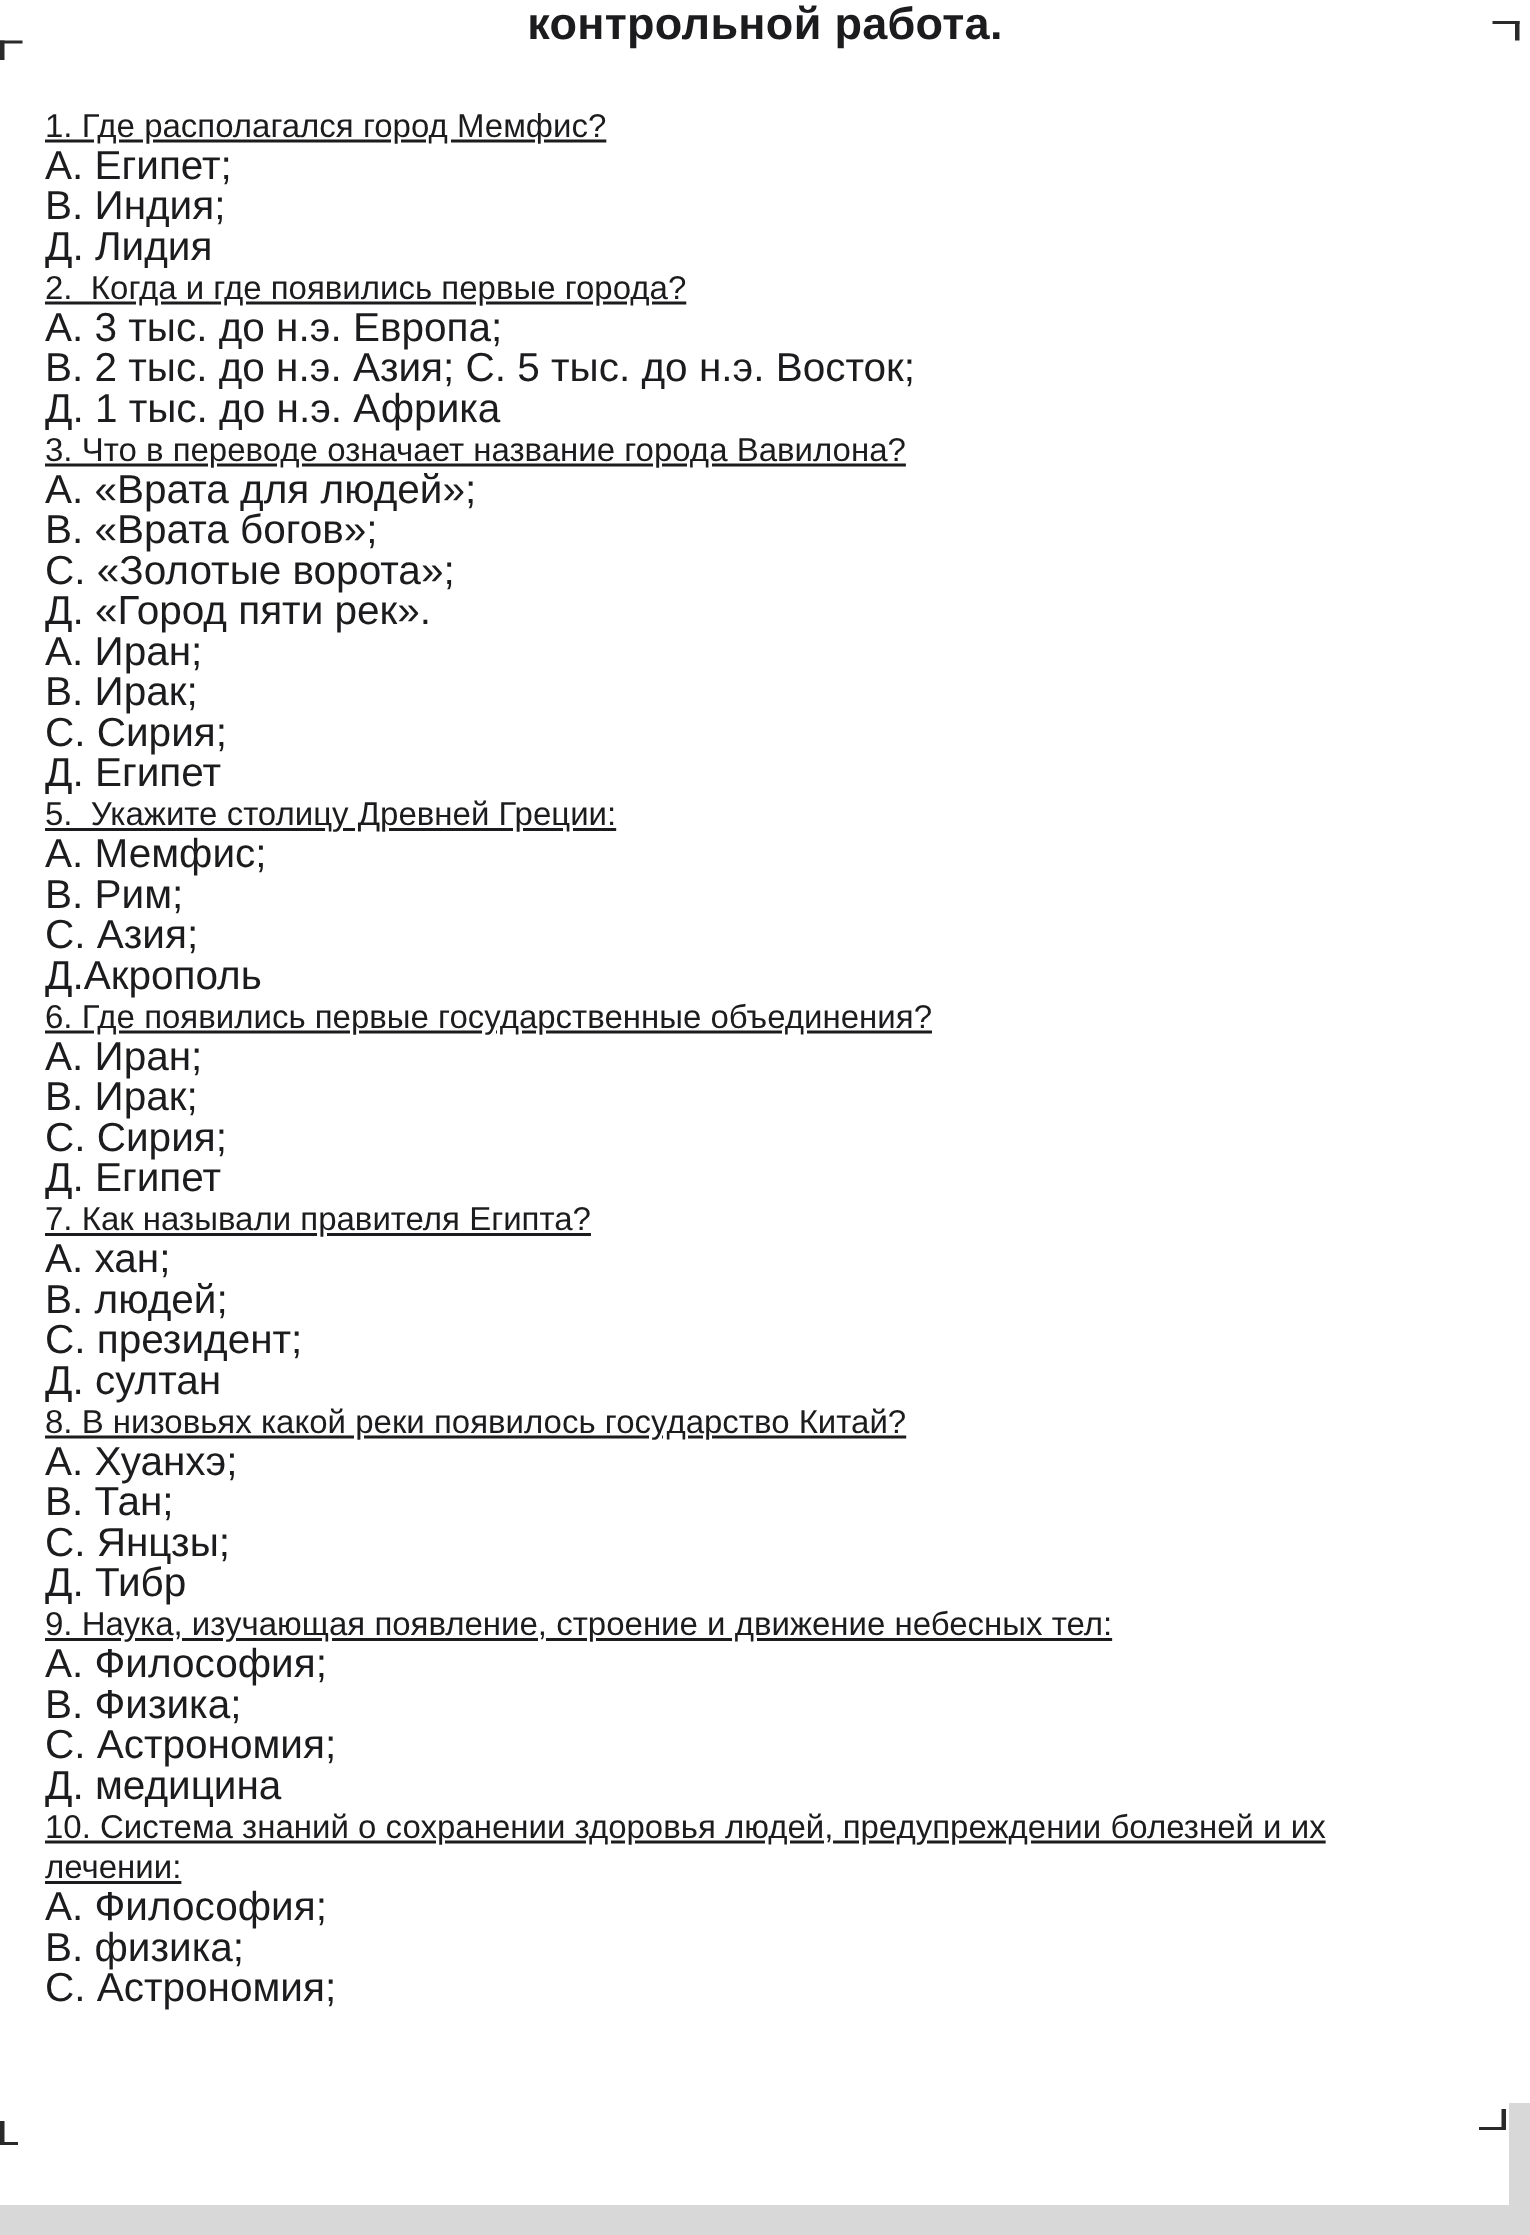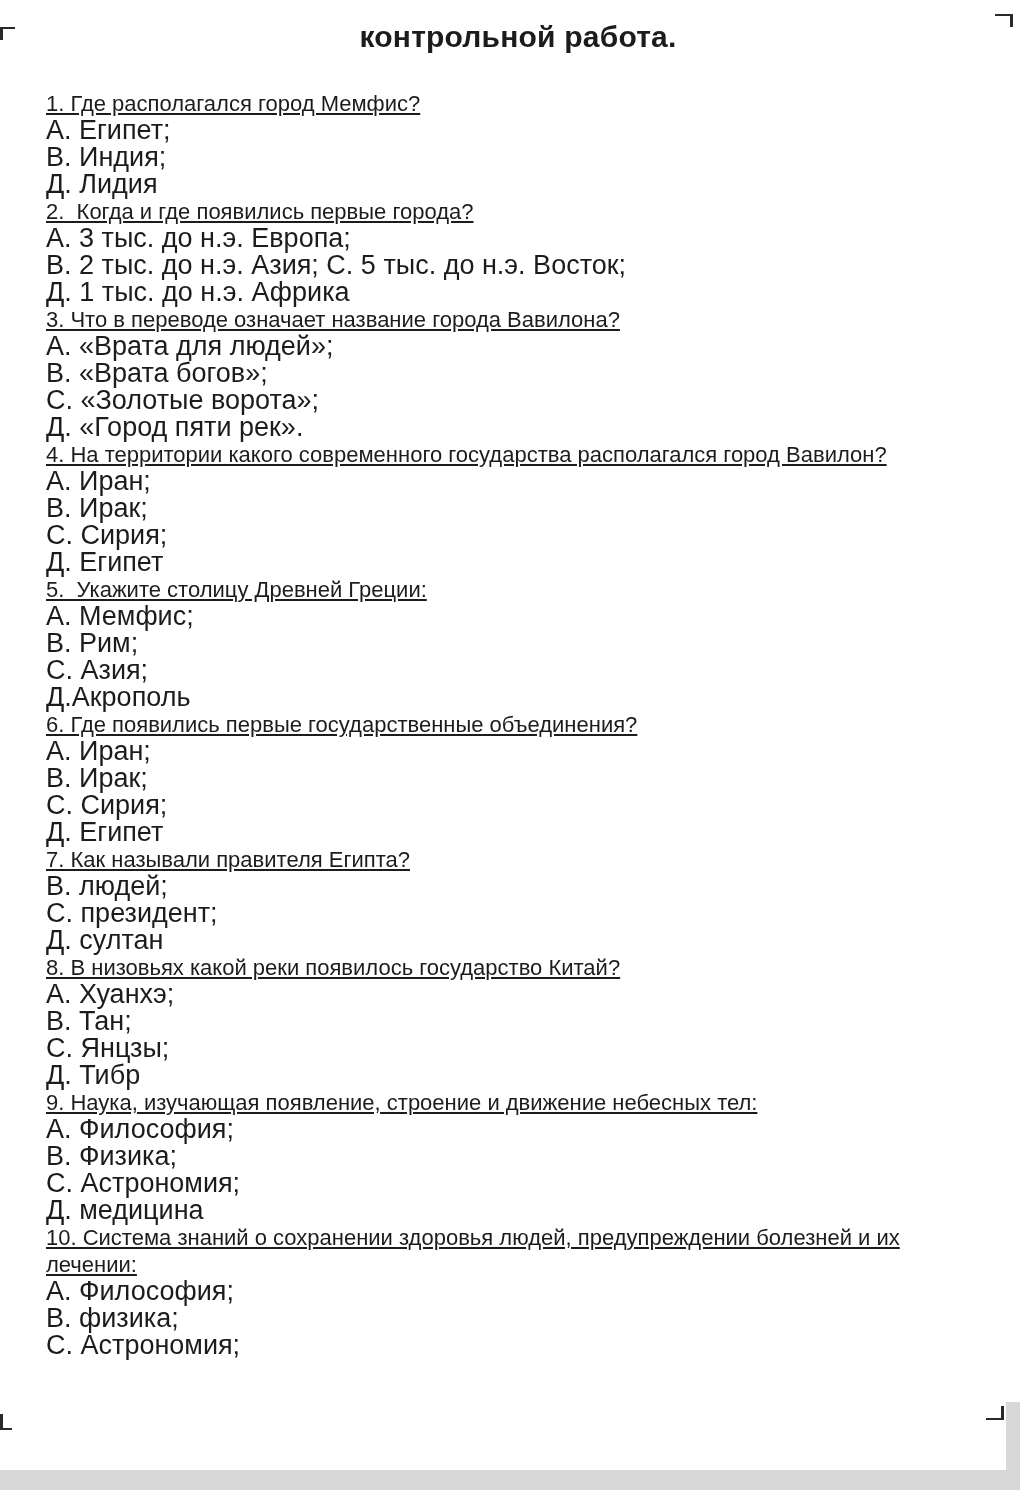--- a/index.html
+++ b/index.html
@@ -10,22 +10,21 @@
     color: #1c1c1e;
     position: relative;
     overflow: hidden;
   }
   .document {
     position: absolute;
     inset: 0;
     background: #ffffff;
   }
   .content {
-    padding: 20px 30px 0 30px;
-    margin-left: 16px;
+    padding: 0 30px 0 30px;
   }
   .doc-title {
     text-align: center;
     font-weight: 700;
     font-size: 30px;
     line-height: 34px;
     margin-bottom: 36px;
     letter-spacing: 0.2px;
   }
   .question-block { margin: 0; }
@@ -96,21 +95,20 @@
 
   <section class="question-block">
     <div class="question-text">3. Что в переводе означает название города Вавилона?</div>
   <div class="option-line">А. «Врата для людей»;</div>
           <div class="option-line">В. «Врата богов»;</div>
           <div class="option-line">С. «Золотые ворота»;</div>
           <div class="option-line">Д. «Город пяти рек».</div>
         </section>
 
   <section class="question-block">
-    <div class="question-text">4. На территории какого современного государства располагался город Вавилон?</div>
   <div class="option-line">А. Иран;</div>
           <div class="option-line">В. Ирак;</div>
           <div class="option-line">С. Сирия;</div>
           <div class="option-line">Д. Египет</div>
         </section>
 
   <section class="question-block">
     <div class="question-text">5.  Укажите столицу Древней Греции:</div>
   <div class="option-line">А. Мемфис;</div>
           <div class="option-line">В. Рим;</div>
@@ -121,20 +119,21 @@
   <section class="question-block">
     <div class="question-text">6. Где появились первые государственные объединения?</div>
   <div class="option-line">А. Иран;</div>
           <div class="option-line">В. Ирак;</div>
           <div class="option-line">С. Сирия;</div>
           <div class="option-line">Д. Египет</div>
         </section>
 
   <section class="question-block">
     <div class="question-text">7. Как называли правителя Египта?</div>
+  <div class="option-line">А. хан;</div>
           <div class="option-line">В. людей;</div>
           <div class="option-line">С. президент;</div>
           <div class="option-line">Д. султан</div>
         </section>
 
   <section class="question-block">
     <div class="question-text">8. В низовьях какой реки появилось государство Китай?</div>
   <div class="option-line">А. Хуанхэ;</div>
           <div class="option-line">В. Тан;</div>
           <div class="option-line">С. Янцзы;</div>

